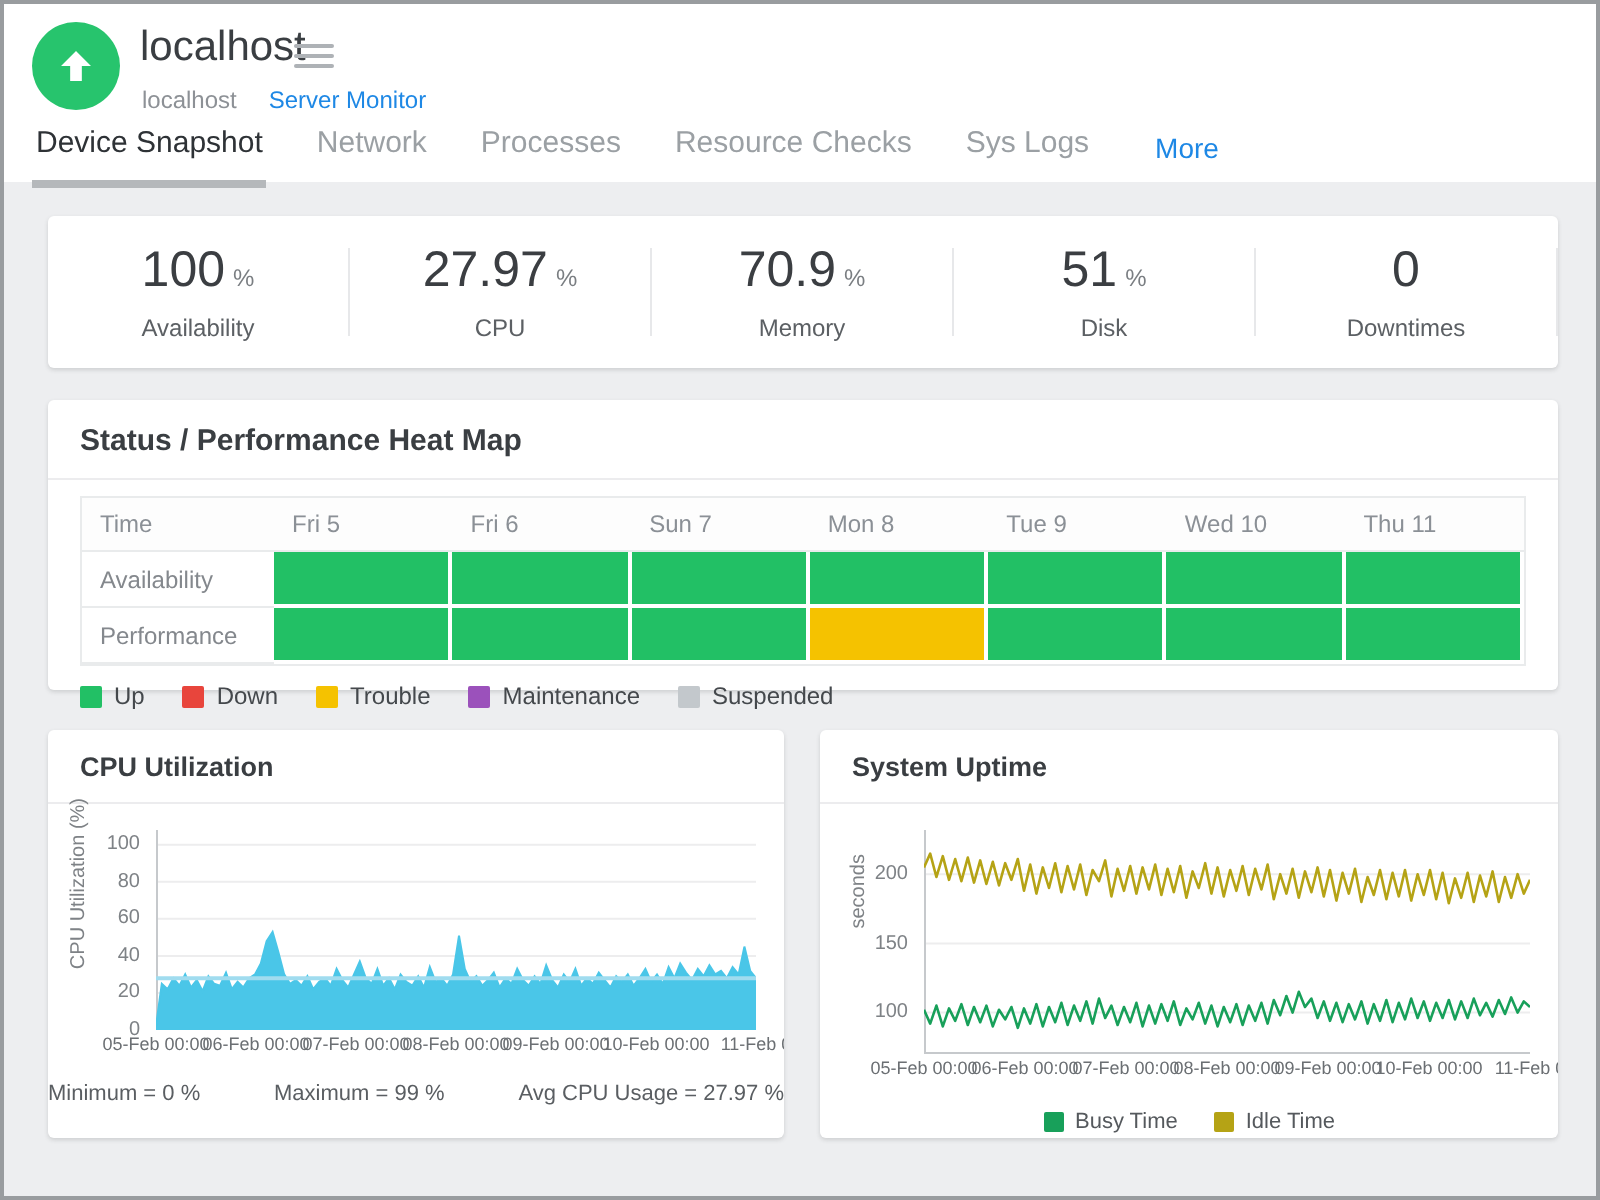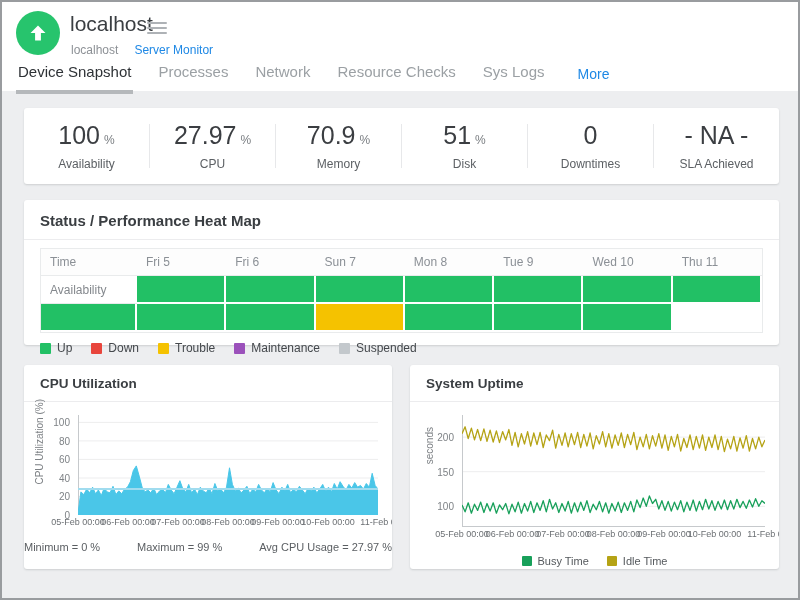--- a/index.html
+++ b/index.html
@@ -77,22 +77,22 @@
       <span></span>
         <span></span>
         <span></span>
     </div>
     <div class="crumbs">
       <span class="crumb-host">localhost</span><span class="crumb-link">Server Monitor</span>
     </div>
     <div class="tabs">
 
     <div class="tab active">Device Snapshot</div>
+        <div class="tab">Network</div>
         <div class="tab">Processes</div>
-        <div class="tab">Network</div>
         <div class="tab">Resource Checks</div>
         <div class="tab">Sys Logs</div>
         <div class="tab-more">More</div>
       </div>
   </div>
 
   <div class="card stats">
 
   <div class="stat">
         <div><span class="stat-val">100</span><span class="stat-unit">%</span></div>
@@ -112,24 +112,20 @@
       <div class="stat">
         <div><span class="stat-val">51</span><span class="stat-unit">%</span></div>
         <div class="stat-label">Disk</div>
       </div>
       <div class="stat-div"></div>
       <div class="stat">
         <div><span class="stat-val">0</span></div>
         <div class="stat-label">Downtimes</div>
       </div>
       <div class="stat-div"></div>
-      <div class="stat">
-        <div><span class="stat-val">- NA -</span></div>
-        <div class="stat-label">SLA Achieved</div>
-      </div>
     </div>
 
   <div class="card heatcard">
     <div class="card-title">Status / Performance Heat Map</div>
     <div class="hm-table">
       <div class="hm-row" id="hm-head">
           <div class="hm-h">Time</div>
           <div class="hm-h">Fri 5</div>
           <div class="hm-h">Fri 6</div>
           <div class="hm-h">Sun 7</div>
@@ -143,20 +139,21 @@
             <div class="hm-label">Availability</div>
             <div class="hm-cell" style="background: rgb(34, 192, 101);"></div>
             <div class="hm-cell" style="background: rgb(34, 192, 101);"></div>
             <div class="hm-cell" style="background: rgb(34, 192, 101);"></div>
             <div class="hm-cell" style="background: rgb(34, 192, 101);"></div>
             <div class="hm-cell" style="background: rgb(34, 192, 101);"></div>
             <div class="hm-cell" style="background: rgb(34, 192, 101);"></div>
             <div class="hm-cell" style="background: rgb(34, 192, 101);"></div>
           </div>
           <div class="hm-row">
+            <div class="hm-label">Performance</div>
             <div class="hm-cell" style="background: rgb(34, 192, 101);"></div>
             <div class="hm-cell" style="background: rgb(34, 192, 101);"></div>
             <div class="hm-cell" style="background: rgb(34, 192, 101);"></div>
             <div class="hm-cell" style="background: rgb(245, 194, 0);"></div>
             <div class="hm-cell" style="background: rgb(34, 192, 101);"></div>
             <div class="hm-cell" style="background: rgb(34, 192, 101);"></div>
             <div class="hm-cell" style="background: rgb(34, 192, 101);"></div>
           </div>
         </div>
     </div>

